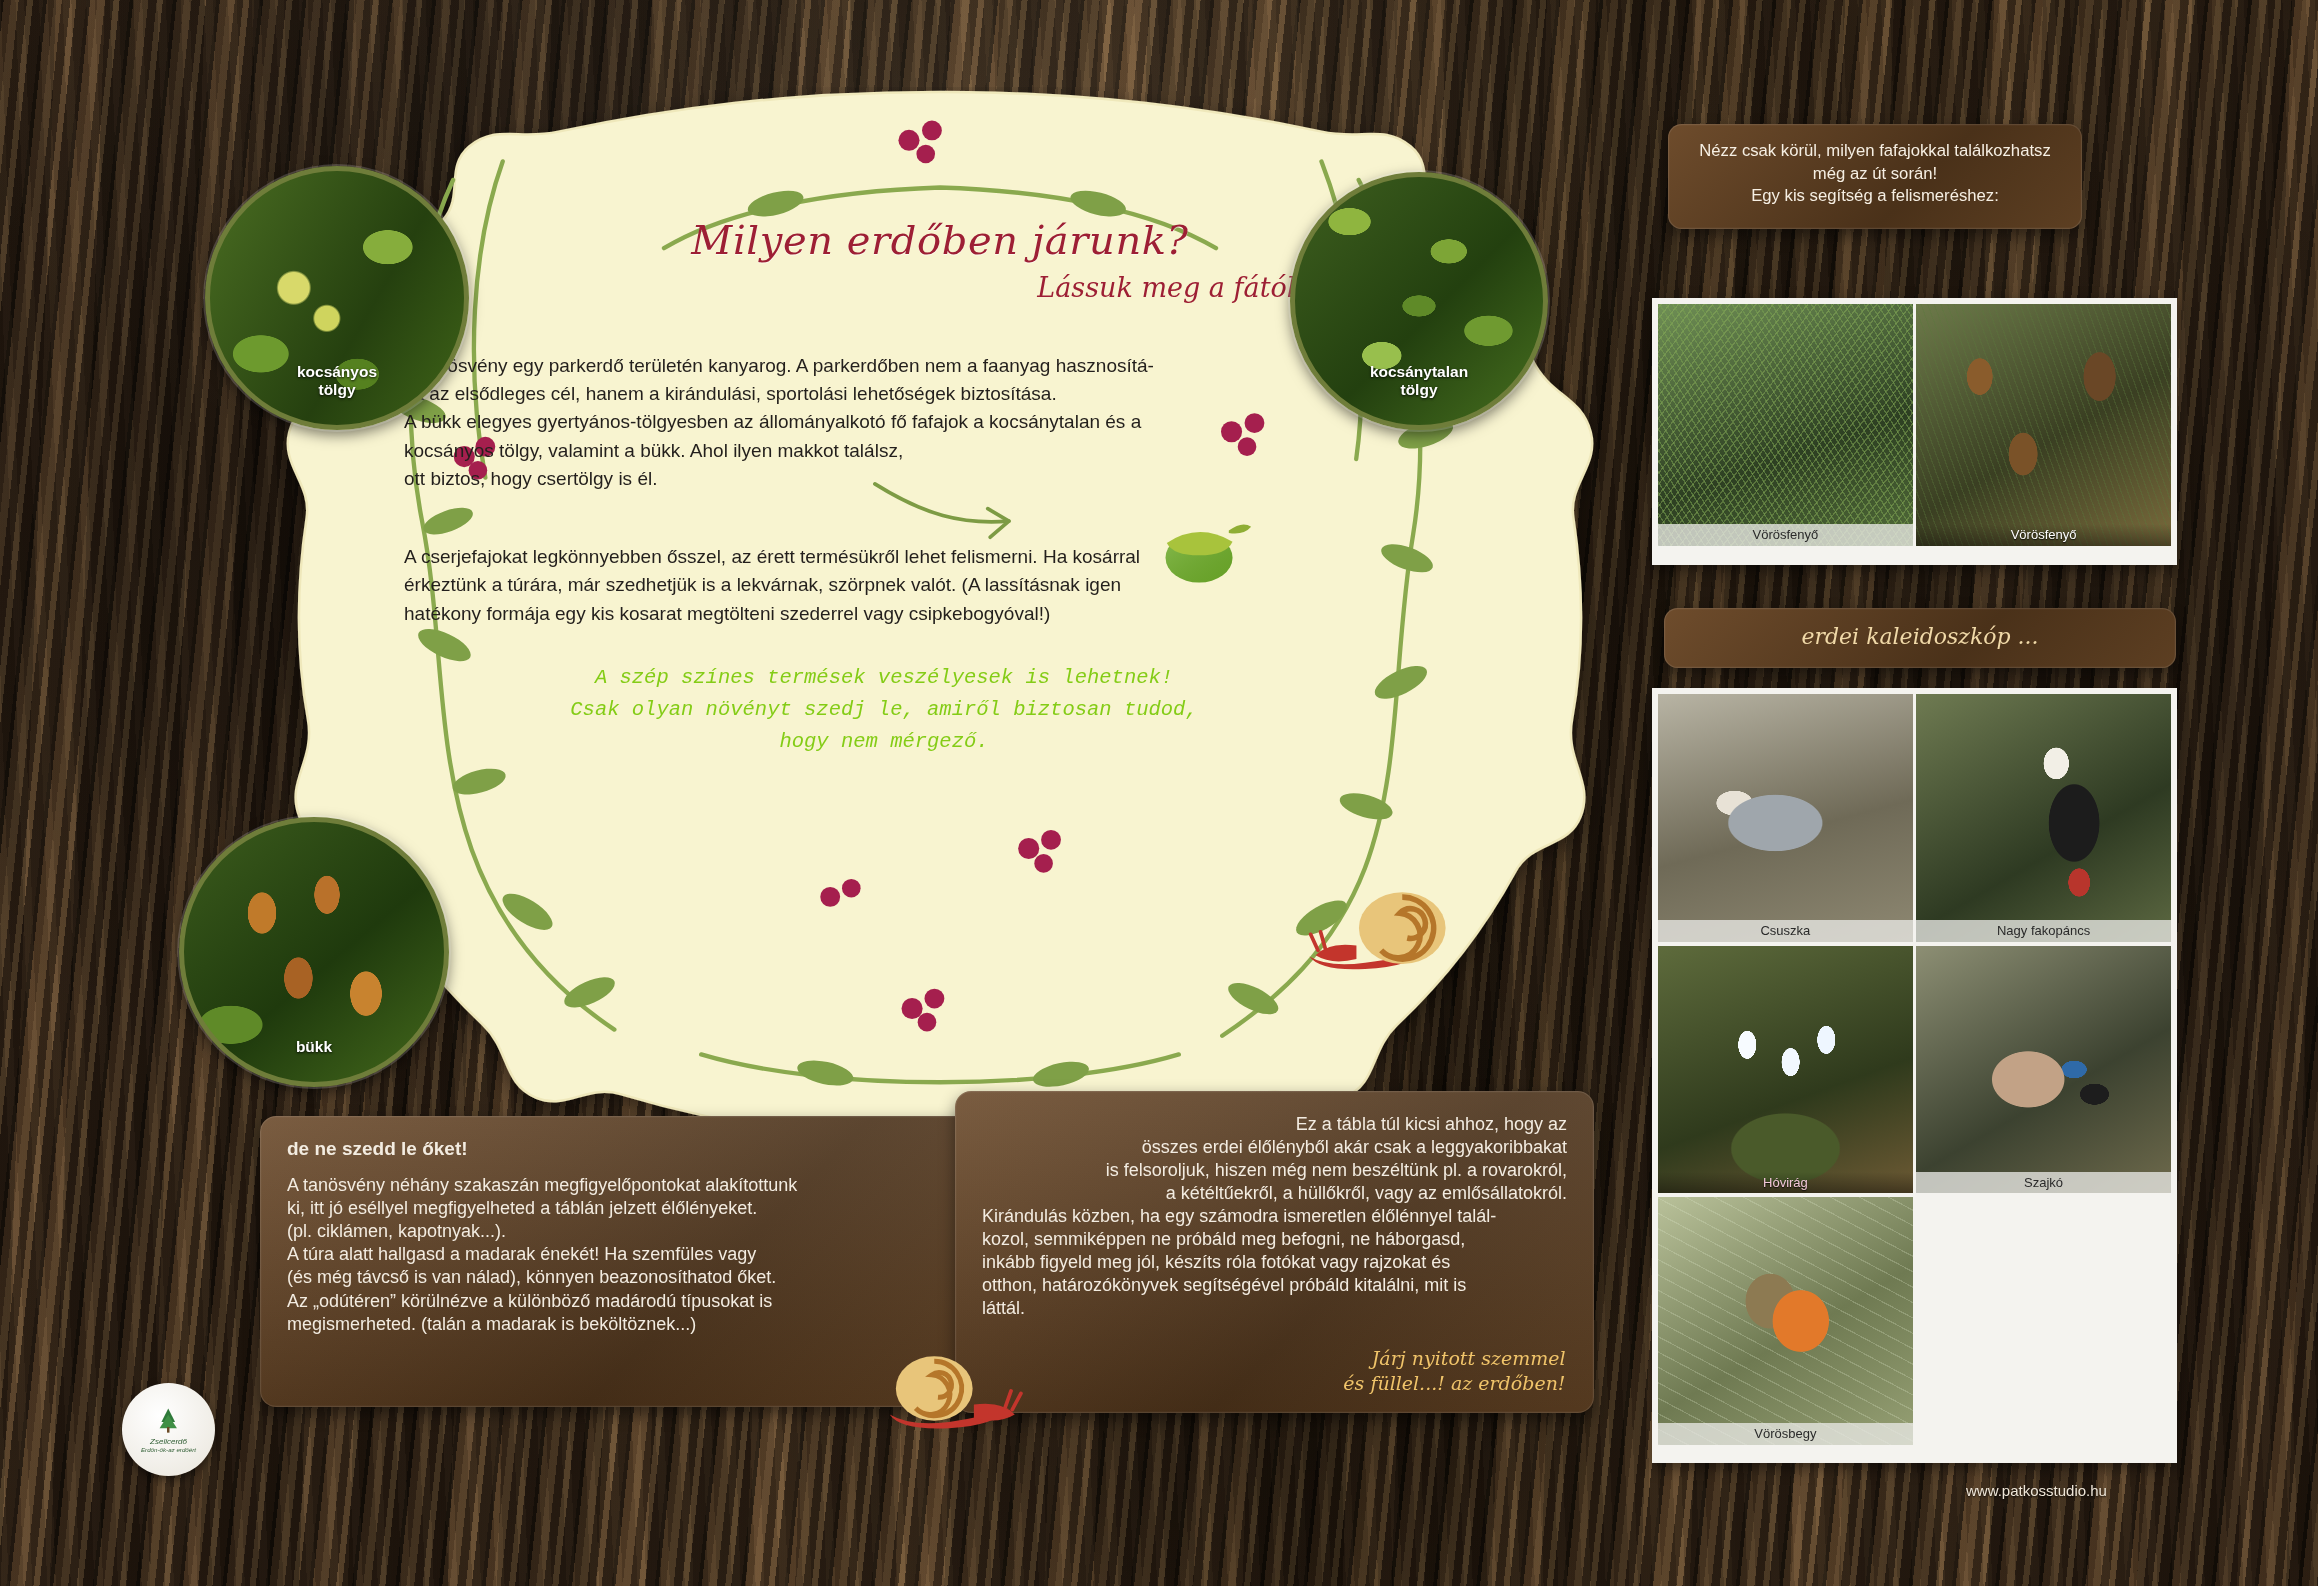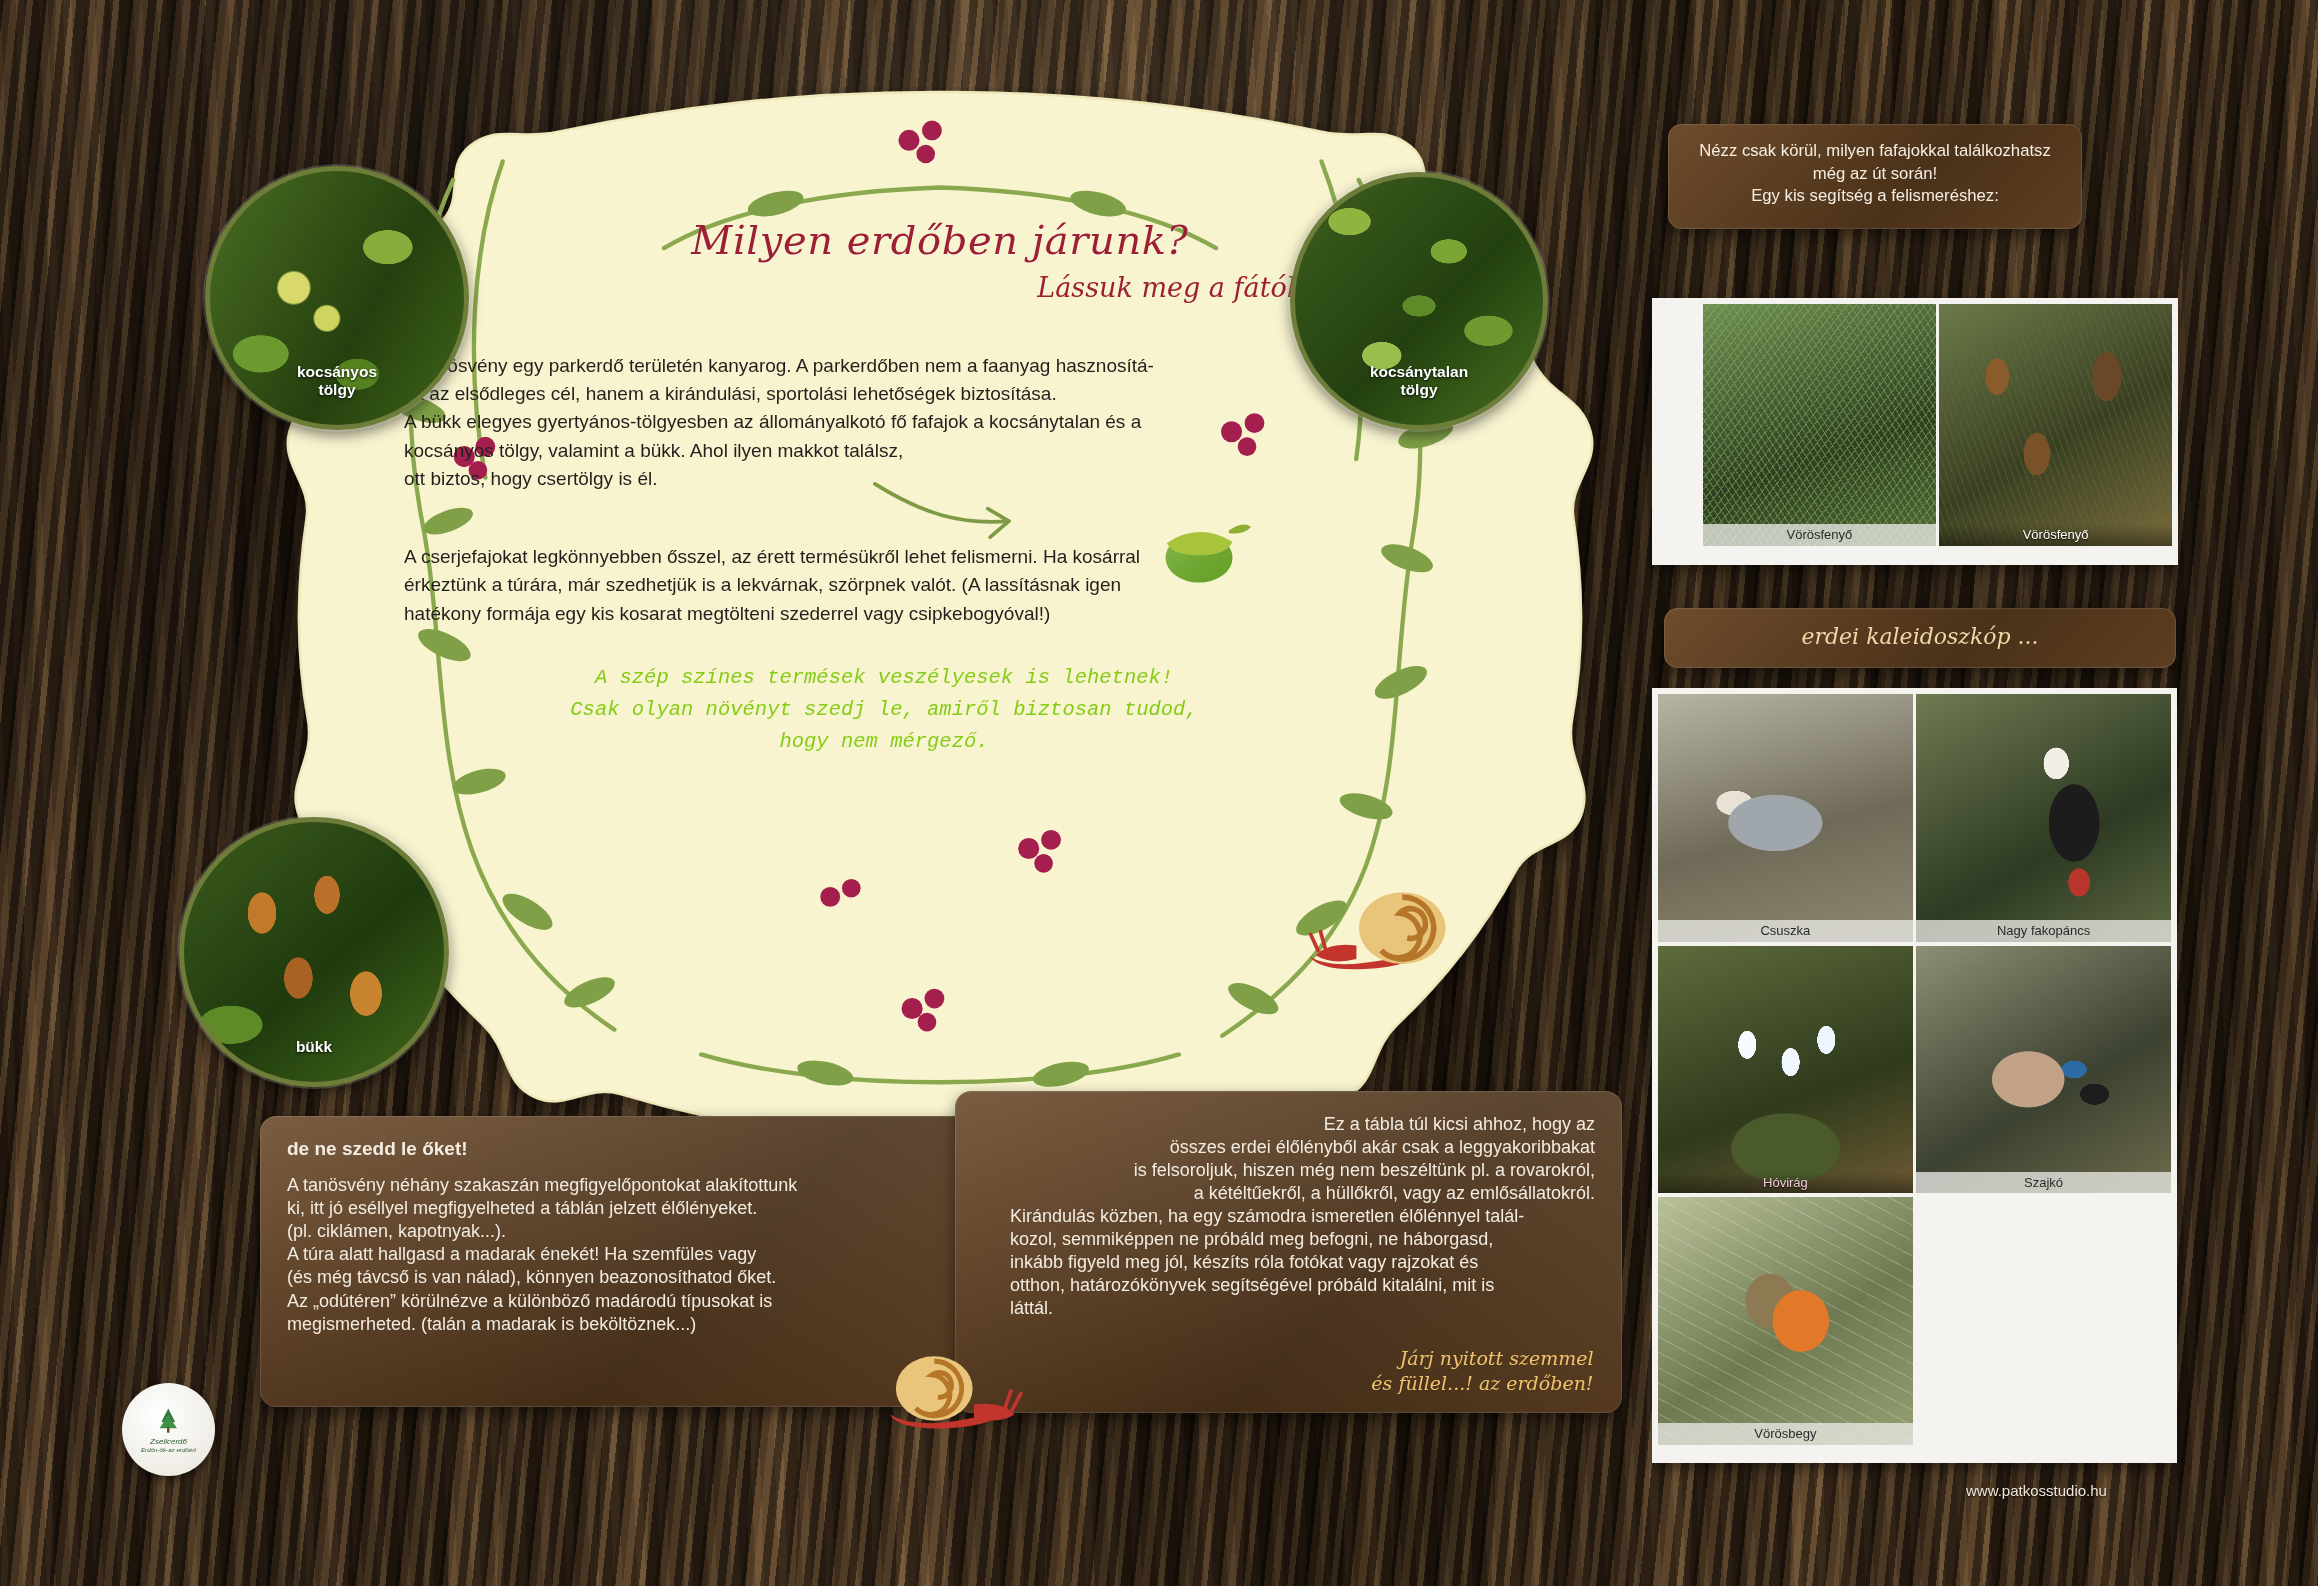--- a/index.html
+++ b/index.html
@@ -391,21 +391,21 @@
     <div class="bb-text">A tanösvény néhány szakaszán megfigyelőpontokat alakítottunk</div>
     <div class="bb-text">ki, itt jó eséllyel megfigyelheted a táblán jelzett élőlényeket.</div>
     <div class="bb-text">(pl. ciklámen, kapotnyak...).</div>
     <div class="bb-text">A túra alatt hallgasd a madarak énekét! Ha szemfüles vagy</div>
     <div class="bb-text">(és még távcső is van nálad), könnyen beazonosíthatod őket.</div>
     <div class="bb-text">Az „odútéren” körülnézve a különböző madárodú típusokat is</div>
     <div class="bb-text">megismerheted. (talán a madarak is beköltöznek...)</div>
   </div>
 </div>
 
-<div class="brownbox" style="left:955px;top:1091px;width:639px;height:322px;padding-left:28px;">
+<div class="brownbox" style="left:955px;top:1091px;width:639px;height:322px;">
   <div style="padding:22px 27px 0 27px;">
     <div class="bb-text" style="text-align:right">Ez a tábla túl kicsi ahhoz, hogy az</div>
     <div class="bb-text" style="text-align:right">összes erdei élőlényből akár csak a leggyakoribbakat</div>
     <div class="bb-text" style="text-align:right">is felsoroljuk, hiszen még nem beszéltünk pl. a rovarokról,</div>
     <div class="bb-text" style="text-align:right">a kétéltűekről, a hüllőkről, vagy az emlősállatokról.</div>
     <div class="bb-text">Kirándulás közben, ha egy számodra ismeretlen élőlénnyel talál-</div>
     <div class="bb-text">kozol, semmiképpen ne próbáld meg befogni, ne háborgasd,</div>
     <div class="bb-text">inkább figyeld meg jól, készíts róla fotókat vagy rajzokat és</div>
     <div class="bb-text">otthon, határozókönyvek segítségével próbáld kitalálni, mit is</div>
     <div class="bb-text">láttál.</div>
@@ -439,21 +439,21 @@
 </div>
 
 <div class="rpanel" style="left:1668px;top:124px;width:414px;height:105px;">
   <div style="padding:16px 18.6px 0 18.6px;">
     <div class="t">Nézz csak körül, milyen fafajokkal találkozhatsz</div>
     <div class="t">még az út során!</div>
     <div class="t">Egy kis segítség a felismeréshez:</div>
   </div>
 </div>
 
-<div class="whitecard" style="left:1652px;top:298px;width:481px;height:267px;padding-left:45px;">
+<div class="whitecard" style="left:1652px;top:298px;width:525px;height:267px;">
   <div class="grid2" style="padding:6.2px;height:254px;box-sizing:border-box;">
     <div class="photo tex-pine">
       <div class="cap dark">Vörösfenyő</div>
     </div>
     <div class="photo tex-cone">
       <div class="cap">Vörösfenyő</div>
     </div>
   </div>
 </div>
 

